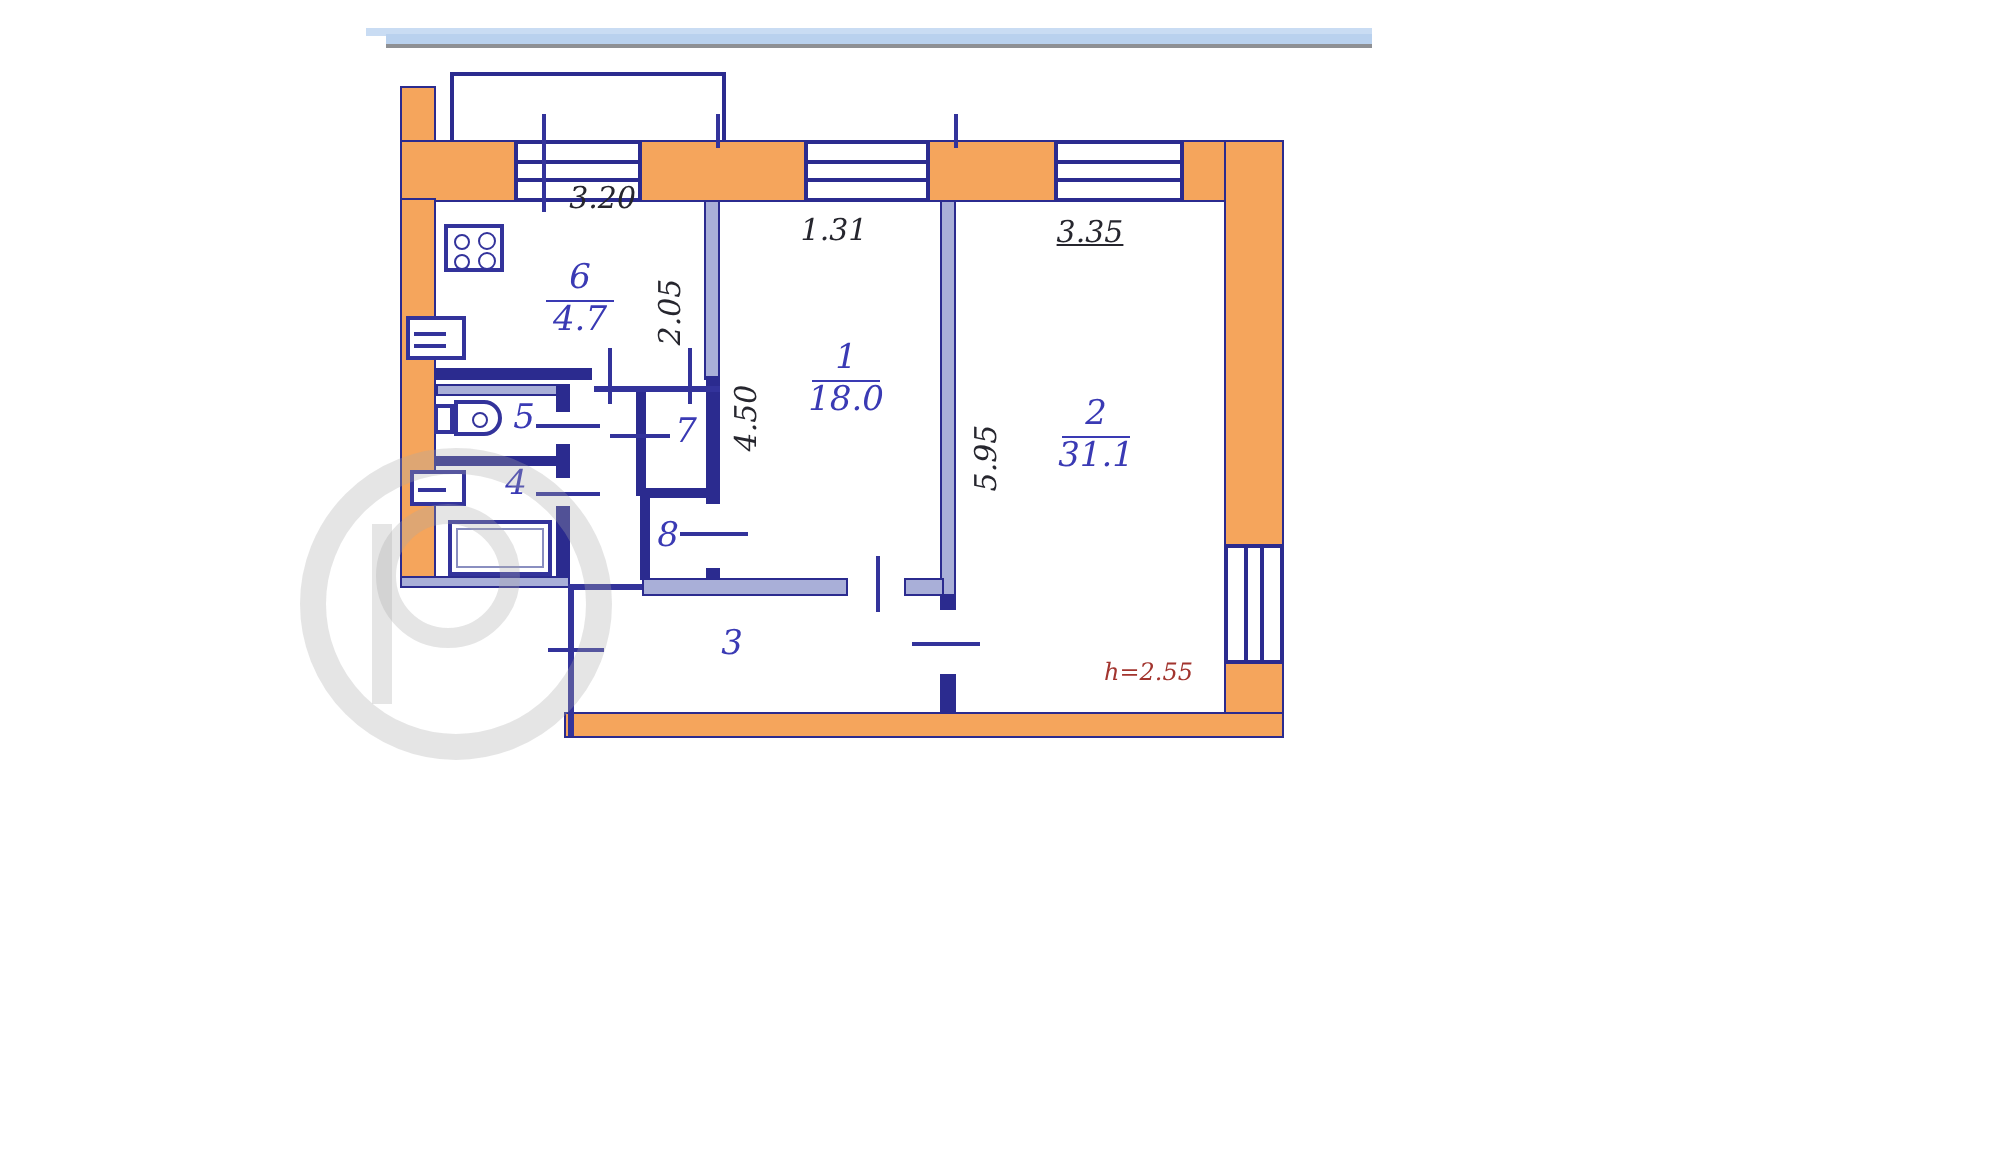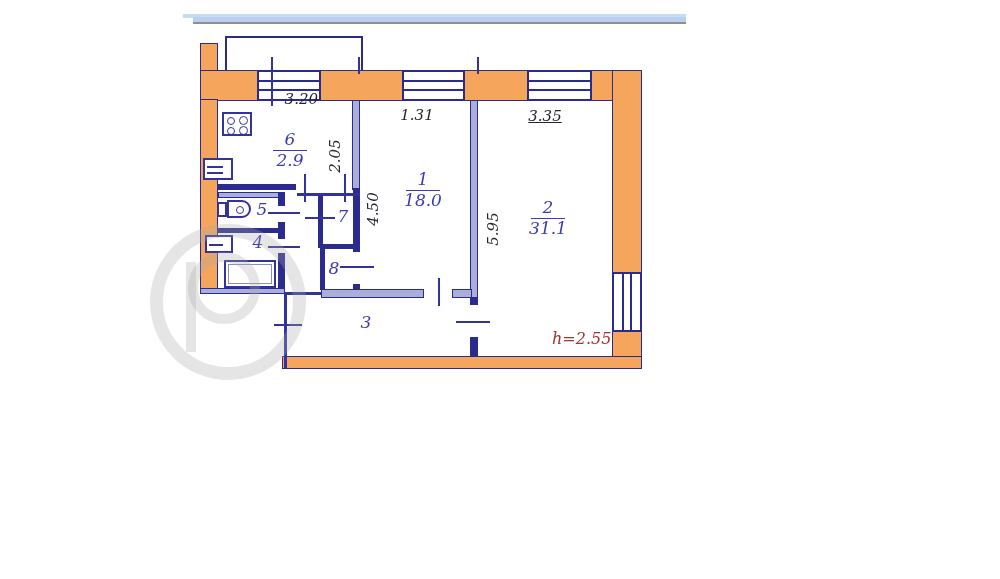--- a/index.html
+++ b/index.html
@@ -14,21 +14,21 @@
   .win{position:absolute;box-sizing:border-box;background:#ffffff;border:2px solid #2B2B8F;z-index:3;}
   .wl{position:absolute;background:#2B2B8F;}
   .tick{position:absolute;background:#33339B;z-index:5;}
   .fixture{position:absolute;box-sizing:border-box;background:#ffffff;border:2px solid #33339B;z-index:4;}
   
   .rlabel{position:absolute;z-index:6;color:#3A3AB4;font-style:italic;font-size:17px;
           line-height:1.05;text-align:center;}
   .rlabel .bar{border-top:1.6px solid #3A3AB4;width:34px;margin:1px auto 1px auto;}
   .dim{position:absolute;z-index:6;color:#26262E;font-style:italic;font-size:15px;text-align:center;}
   .dim.vert{transform:rotate(-90deg);transform-origin:center center;}
-  .hdim{position:absolute;z-index:6;color:#A2342E;font-style:italic;font-size:16px;}
+  .hdim{position:absolute;z-index:6;color:#A2342E;font-style:italic;font-size:12px;}
   
   .wm-text{position:absolute;z-index:10;color:rgba(168,168,168,0.30);
            font-family:"Liberation Sans", sans-serif;font-weight:700;font-size:93px;
            letter-spacing:1px;pointer-events:none;white-space:nowrap;}
   .wm-ring{position:absolute;z-index:10;border-radius:50%;pointer-events:none;
            border:13px solid rgba(168,168,168,0.30);}
   .wm-stem{position:absolute;z-index:10;background:rgba(168,168,168,0.30);pointer-events:none;}
   .bar1{position:absolute;background:#C9DCF3;}
   .bar2{position:absolute;background:#B9D1EE;border-bottom:2px solid #8E9094;}
   .circ{position:absolute;border:1.6px solid #33339B;border-radius:50%;box-sizing:border-box;}
@@ -127,21 +127,21 @@
   <div class="fixture" style="left:205px;top:235px;width:28px;height:18px;">
     <div class="wl" style="left:2px;right:8px;top:7px;height:2px;background:#33339B;"></div>
   </div>
   <div class="fixture" style="left:224px;top:260px;width:52px;height:28px;">
     <div class="abs" style="left:2px;top:2px;right:2px;bottom:2px;border:1px solid #8a8fc0;"></div>
   </div>
 
   <div class="rlabel" style="left:260px;top:131px;width:60px;">
     <div>6</div>
     <div class="bar"></div>
-    <div>2.9</div>
+    <div>4.7</div>
   </div>
   <div class="rlabel" style="left:393px;top:171px;width:60px;">
     <div>1</div>
     <div class="bar"></div>
     <div>18.0</div>
   </div>
   <div class="rlabel" style="left:518px;top:199px;width:60px;">
     <div>2</div>
     <div class="bar"></div>
     <div>31.1</div>

